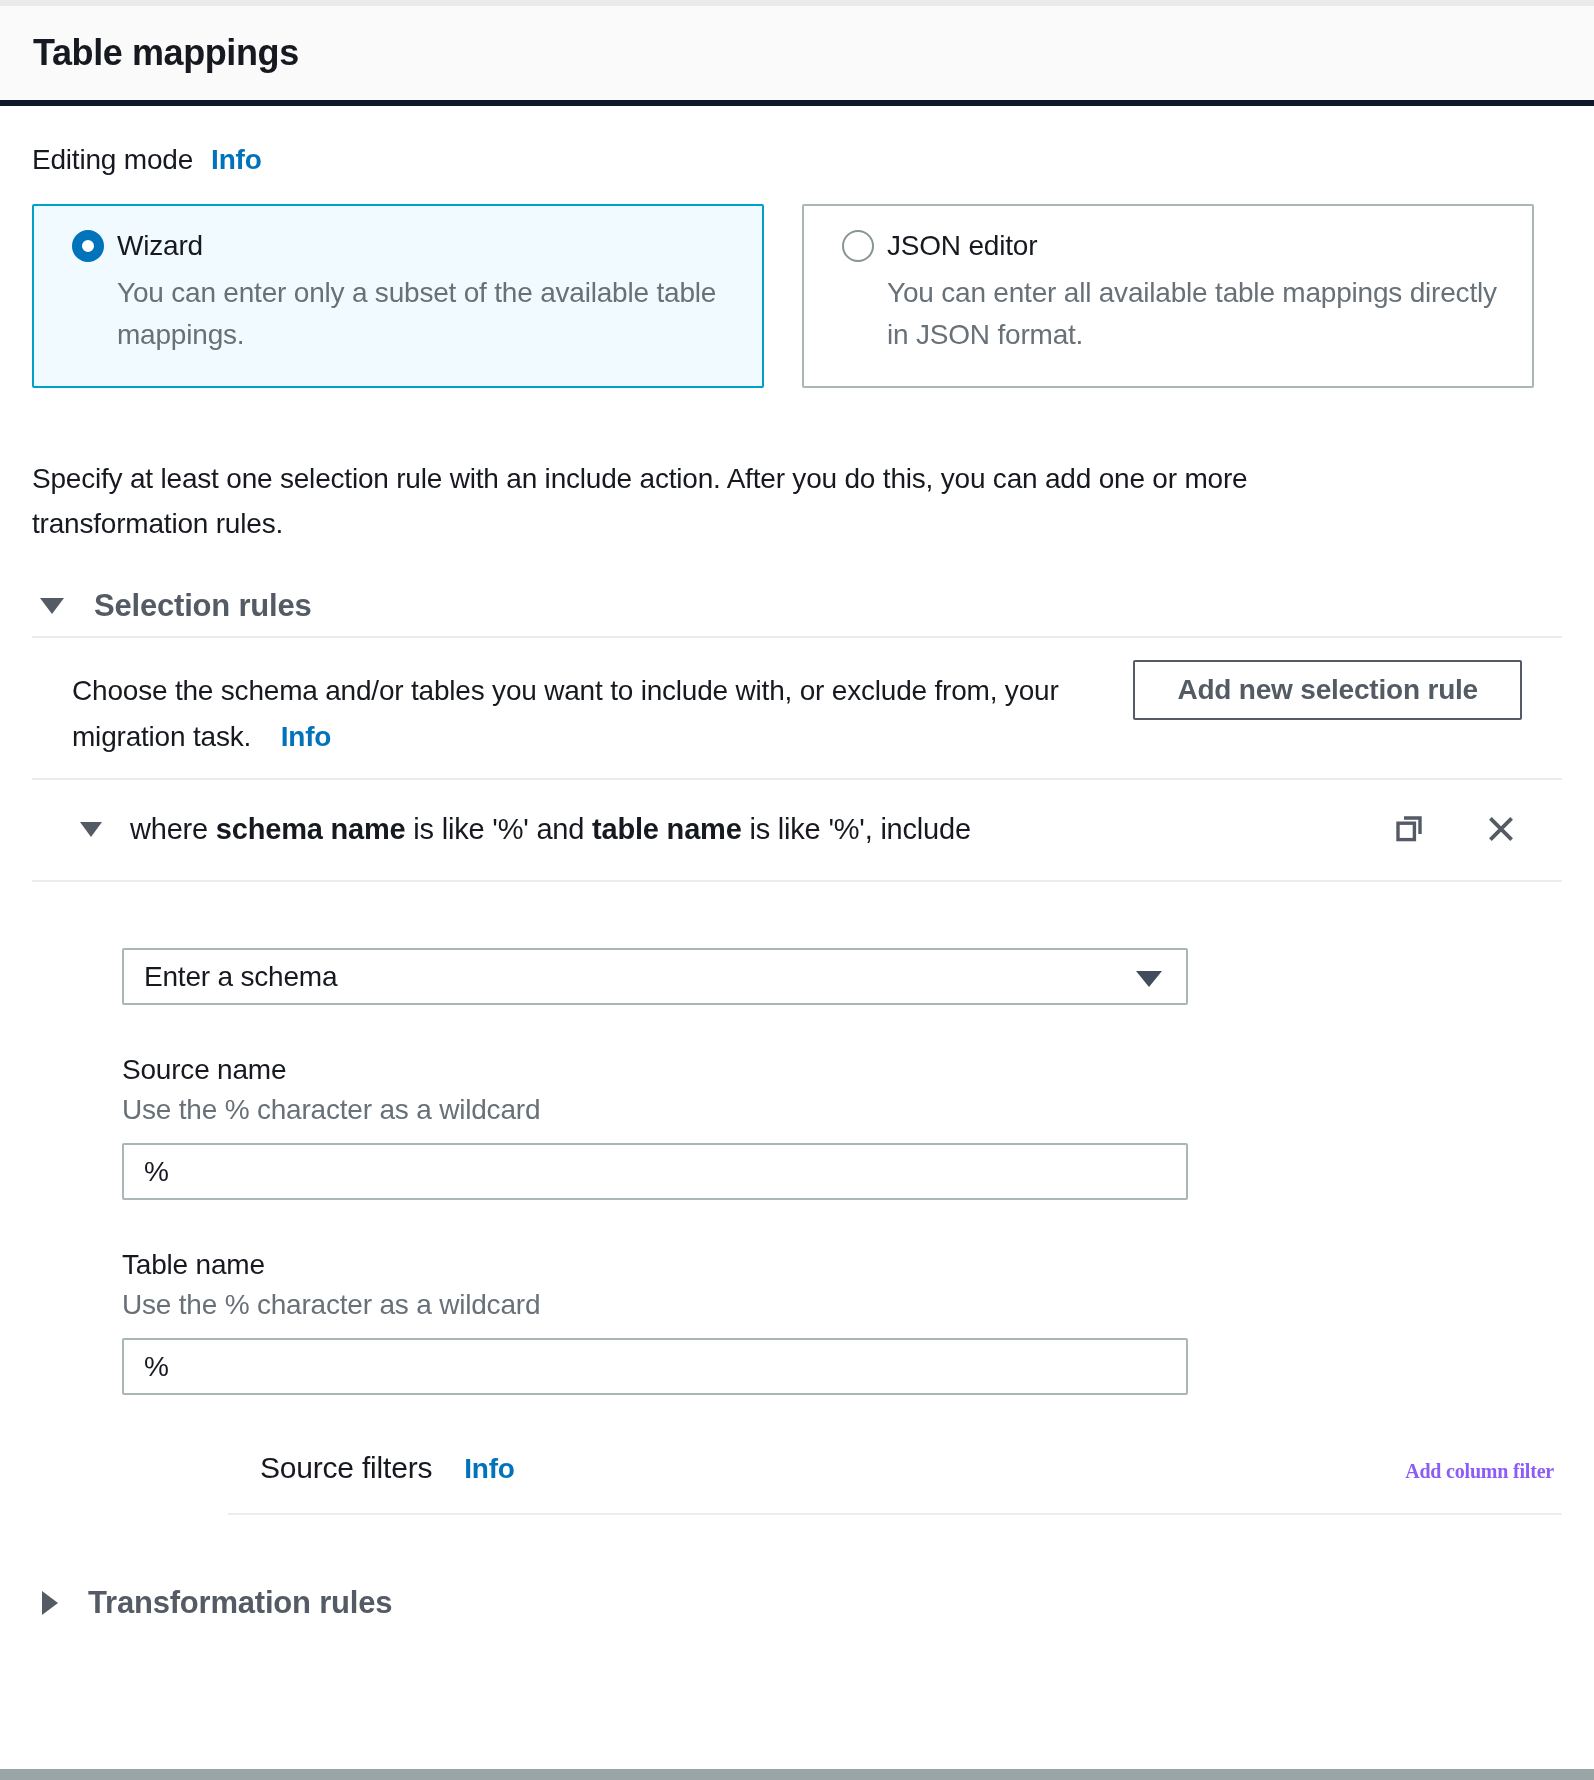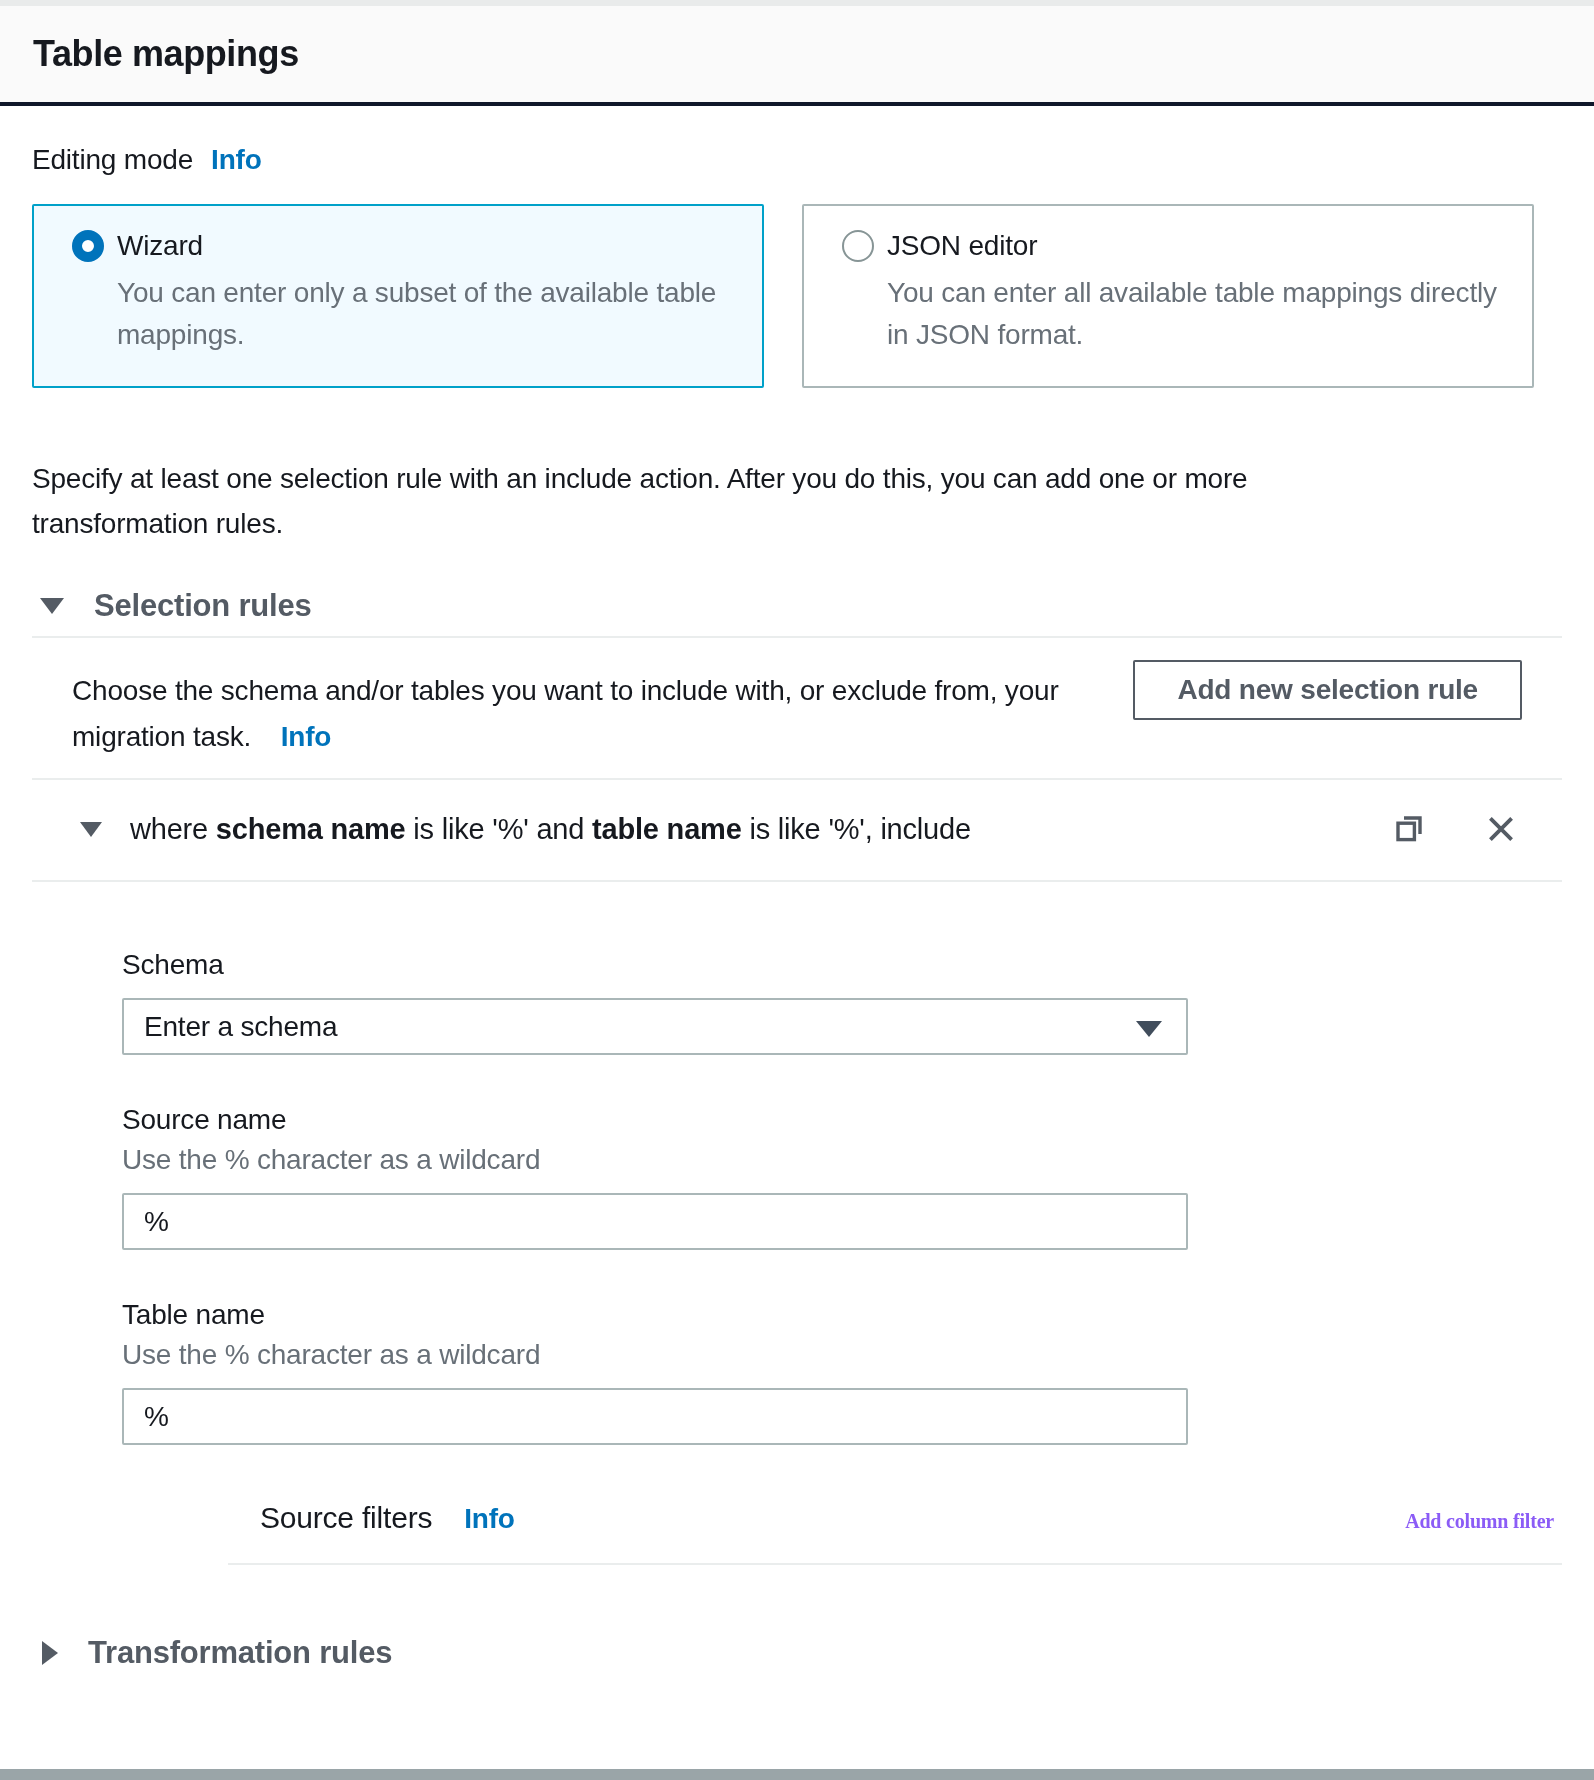--- a/index.html
+++ b/index.html
@@ -10,21 +10,21 @@
     background: #ffffff;
     font-family: "Liberation Sans", "DejaVu Sans", sans-serif;
     color: #16191f;
     font-size: 28px;
     overflow: hidden;
     letter-spacing: -0.2px;
   }
   .top-strip { height: 6px; background: #e9ebeb; }
   .panel-header {
     background: #fafafa;
-    border-bottom: 4px solid #0f172a;
+    border-bottom: 6px solid #0f172a;
     height: 100px;
     display: flex;
     align-items: center;
     padding-left: 33px;
   }
   .panel-header h1 { font-size: 36px; font-weight: 700; color: #16191f; letter-spacing: -0.4px; }
   main { padding: 0 32px; }
 
   
   .editing-mode-row { margin-top: 38px; display: flex; align-items: baseline; gap: 18px; }
@@ -208,21 +208,20 @@
         <svg width="34" height="34" viewBox="0 0 17 17">
           <path d="M3.2 3.2 L13.8 13.8 M13.8 3.2 L3.2 13.8" stroke="#545b64" stroke-width="1.9" fill="none"></path>
         </svg>
       </span>
     </div>
   </div>
 
   <div class="rule-form">
 
     <div class="field-schema">
-      <div class="form-label">Schema</div>
       <div class="select-box">
         <span>Enter a schema</span>
         <span class="select-caret"></span>
       </div>
     </div>
 
     <div class="field">
       <div class="form-label">Source name</div>
       <div class="form-hint">Use the % character as a wildcard</div>
       <div class="text-input">

